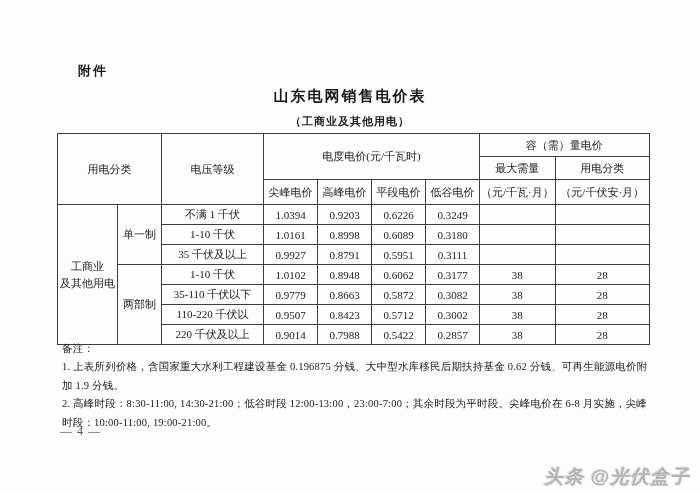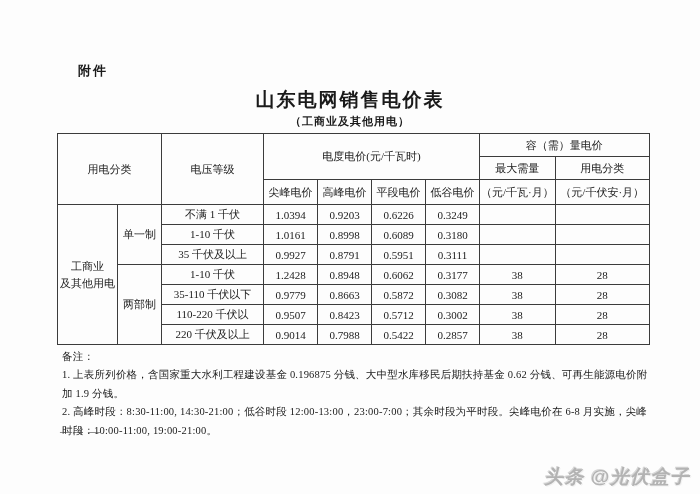--- a/index.html
+++ b/index.html
@@ -10,21 +10,21 @@
     font-family:"Liberation Serif","DejaVu Serif",serif;
     color:#1a1a1a;
     overflow:hidden;
   }
   .attachment{
     position:absolute;left:78px;top:62px;
     font-size:13px;font-weight:bold;letter-spacing:2px;
   }
   .title{
     position:absolute;left:0;top:87px;width:100%;
-    text-align:center;font-size:19px;font-weight:bold;letter-spacing:2px;
+    text-align:center;font-size:15px;font-weight:bold;letter-spacing:2px;
   }
   .subtitle{
     position:absolute;left:0;top:114px;width:100%;
     text-align:center;font-size:11px;font-weight:bold;letter-spacing:1px;
   }
   table.price-table{
     position:absolute;left:57px;top:133px;
     border-collapse:collapse;table-layout:fixed;
     font-size:11px;
   }
@@ -34,21 +34,21 @@
     padding:1px 1px;
     overflow:hidden;white-space:nowrap;
   }
   tr.hrow1 td{height:20px;}
   tr.hrow2 td{height:20px;}
   tr.hrow3 td{height:22px;margin-top:20px;}
   tr.brow td{height:17px;}
   .cat-line{display:block;line-height:1.5;}
   .notes{
     position:absolute;left:62px;top:340px;width:586px;
-    font-size:10.5px;line-height:1.75;letter-spacing:0.2px;margin-top:8px;
+    font-size:10.5px;line-height:1.75;letter-spacing:0.2px;
   }
   .note-item{margin:0;}
   .page-number{
     position:absolute;left:60px;top:424px;
     font-size:12px;letter-spacing:1px;color:#555;
   }
   .watermark{
     position:absolute;right:10px;bottom:4px;
     font-size:19px;font-weight:bold;letter-spacing:1px;
     color:#b3b3b3;
@@ -127,21 +127,21 @@
         <td>0.9927</td>
         <td>0.8791</td>
         <td>0.5951</td>
         <td>0.3111</td>
         <td></td>
         <td></td>
       </tr>
       <tr class="brow">
         <td rowspan="4">两部制</td>
         <td>1-10 千伏</td>
-        <td>1.2428</td>
+        <td>1.0102</td>
         <td>0.8948</td>
         <td>0.6062</td>
         <td>0.3177</td>
         <td>38</td>
         <td>28</td>
       </tr>
       <tr class="brow">
         <td>35-110 千伏以下</td>
         <td>0.9779</td>
         <td>0.8663</td>

